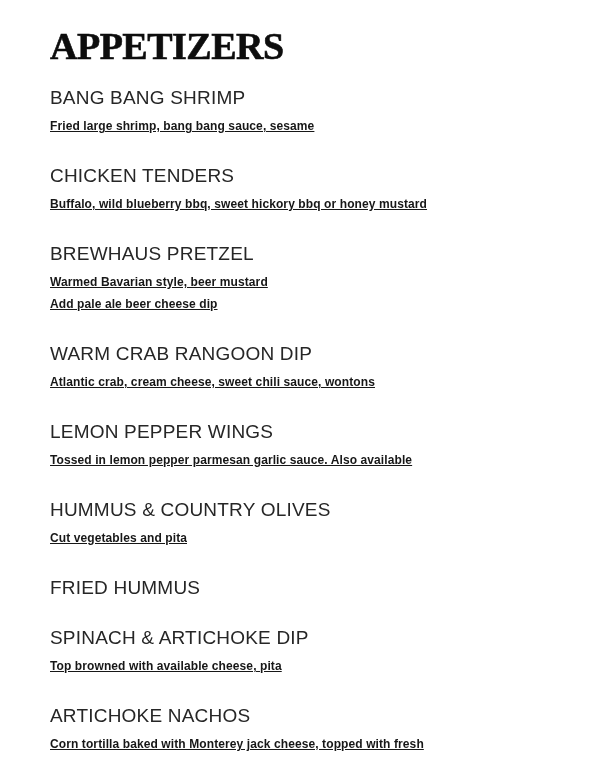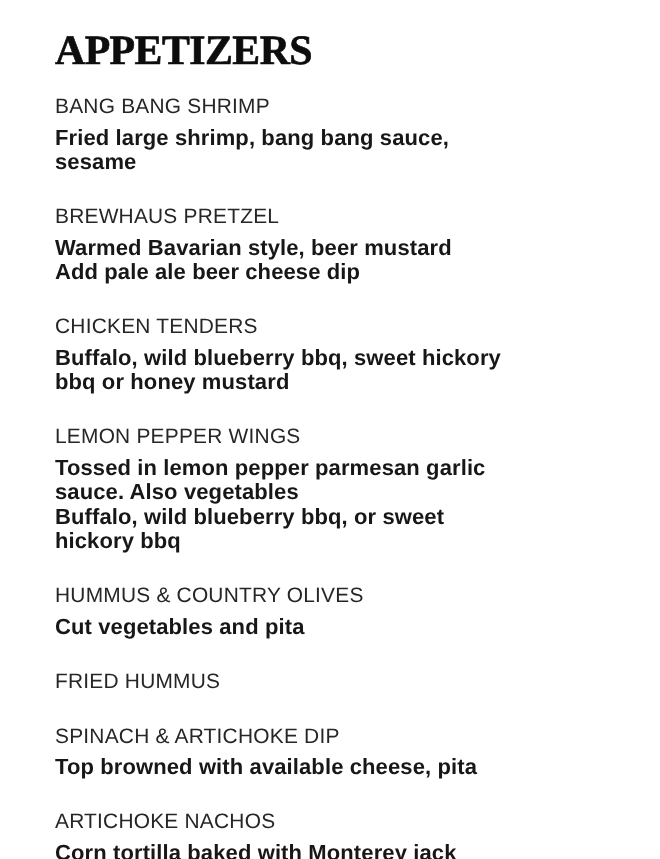--- a/index.html
+++ b/index.html
@@ -43,62 +43,68 @@
     font-weight: 400;
     line-height: 23px;
     letter-spacing: 0.2px;
     color: #262626;
     margin: 0 0 6px 0;
   }
   .item-desc {
     margin: 0;
   }
   .item-desc-line {
-    font-size: 20px;
+    font-size: 12px;
     font-weight: 700;
     line-height: 22px;
     letter-spacing: 0.1px;
     color: #171717;
+    text-decoration: underline;
   }
 </style>
 </head>
 <body>
 
 <div class="page">
 
   <h1 class="menu-title">APPETIZERS</h1>
 
   <div class="menu-item">
     <div class="item-name">BANG BANG SHRIMP</div>
     <div class="item-desc">
       <div class="item-desc-line">Fried large shrimp, bang bang sauce, sesame</div>
     </div>
   </div>
 
   <div class="menu-item">
+    <div class="item-name">CHICKEN TENDERS</div>
+    <div class="item-desc">
+      <div class="item-desc-line">Buffalo, wild blueberry bbq, sweet hickory bbq or honey mustard</div>
+    </div>
+  </div>
+
+  <div class="menu-item">
     <div class="item-name">BREWHAUS PRETZEL</div>
     <div class="item-desc">
       <div class="item-desc-line">Warmed Bavarian style, beer mustard</div>
       <div class="item-desc-line">Add pale ale beer cheese dip</div>
     </div>
   </div>
 
   <div class="menu-item">
-    <div class="item-name">CHICKEN TENDERS</div>
+    <div class="item-name">WARM CRAB RANGOON DIP</div>
     <div class="item-desc">
-      <div class="item-desc-line">Buffalo, wild blueberry bbq, sweet hickory bbq or honey mustard</div>
+      <div class="item-desc-line">Atlantic crab, cream cheese, sweet chili sauce, wontons</div>
     </div>
   </div>
-
 
   <div class="menu-item">
     <div class="item-name">LEMON PEPPER WINGS</div>
     <div class="item-desc">
-      <div class="item-desc-line">Tossed in lemon pepper parmesan garlic sauce. Also vegetables</div>
-      <div class="item-desc-line">Buffalo, wild blueberry bbq, or sweet hickory bbq</div>
+      <div class="item-desc-line">Tossed in lemon pepper parmesan garlic sauce. Also available</div>
     </div>
   </div>
 
   <div class="menu-item">
     <div class="item-name">HUMMUS &amp; COUNTRY OLIVES</div>
     <div class="item-desc">
       <div class="item-desc-line">Cut vegetables and pita</div>
     </div>
   </div>
 

